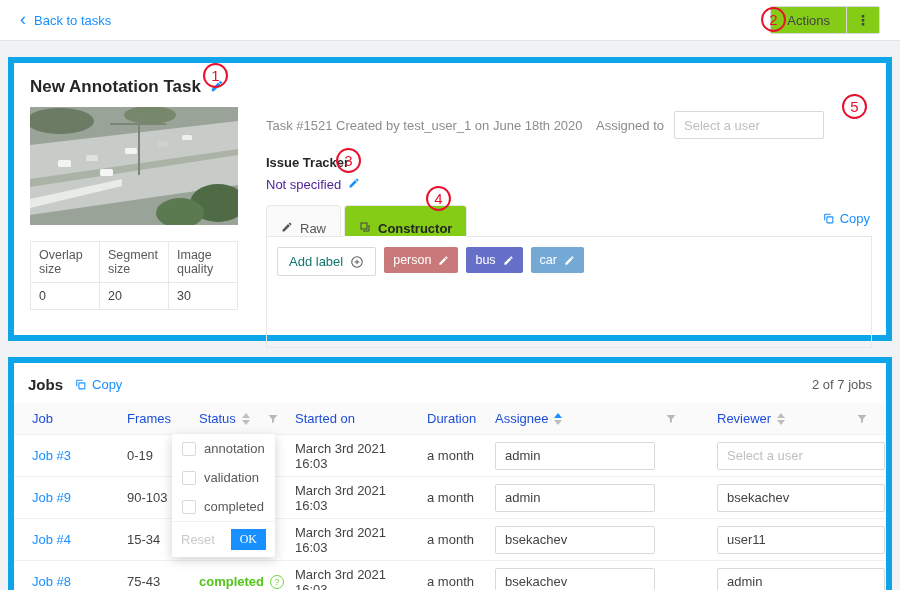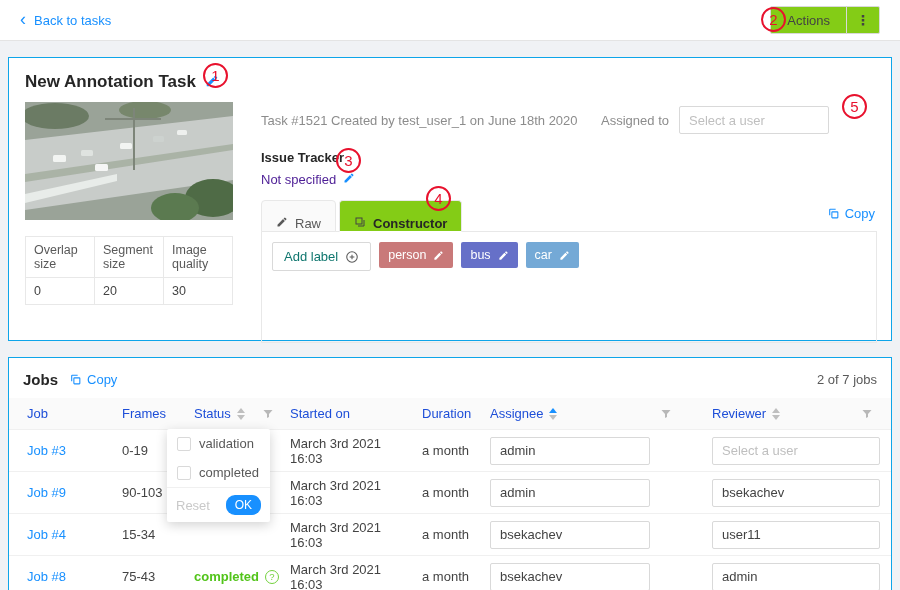--- a/index.html
+++ b/index.html
@@ -13,21 +13,21 @@
   .topbar { position:absolute; left:0; top:0; width:100%; height:41px; background:#fff;
     border-bottom:1px solid #e4e4e4; display:flex; align-items:center; justify-content:space-between; padding:0 20px; }
   .back-link { color:#1890ff; display:flex; align-items:center; gap:8px; cursor:pointer; text-decoration:none; }
   .back-chevron { font-size:18px; line-height:1; margin-top:-2px; }
   .actions-group { display:flex; }
   .btn { background:#84cc16; border:1px solid #d9d9d9; font-family:inherit; font-size:13px; color:#434343; padding:5px 16px; cursor:pointer; }
   .actions-btn { border-radius:2px 0 0 2px; }
   .more-btn { border-radius:0 2px 2px 0; margin-left:-1px; padding:5px 9px; }
   .more-glyph { font-size:14px; font-weight:bold; letter-spacing:0; }
   
-  .card { position:absolute; background:#fff; border:1px solid #0ea5e9; }
+  .card { position:absolute; background:#fff; border:6px solid #0ea5e9; }
   .task-card { left:8px; right:8px; top:57px; height:284px; padding:12px 14px; }
   .task-title-row { display:flex; align-items:center; gap:9px; margin:2px 0 10px 2px; }
   .task-title { font-size:17px; font-weight:600; color:#262626; }
   .task-body { display:flex; }
   .left-col { width:208px; flex:none; margin-left:2px; }
   .preview { display:block; }
   .params-table { border-collapse:collapse; margin-top:16px; width:208px; }
   .params-table th, .params-table td { border:1px solid #e8e8e8; font-weight:400; text-align:left;
     padding:6px 8px; font-size:12.5px; color:#595959; vertical-align:top; width:69px; }
   .params-table td { color:#434343; }
@@ -78,21 +78,21 @@
     display:inline-flex; align-items:center; justify-content:center; font-weight:400; }
   .cell-input { width:160px; }
   .reviewer-input { width:168px; }
   
   .filter-dropdown { position:absolute; left:158px; top:71px; width:103px; background:#fff; border-radius:2px;
     box-shadow:0 3px 12px rgba(0,0,0,0.18); z-index:6; }
   .fd-item { display:flex; align-items:center; gap:8px; padding:7px 10px; color:#595959; cursor:pointer; }
   .checkbox { width:14px; height:14px; border:1px solid #d9d9d9; border-radius:2px; background:#fff; flex:none; }
   .fd-footer { display:flex; align-items:center; justify-content:space-between; border-top:1px solid #f0f0f0; padding:7px 9px; }
   .fd-reset { color:#c9c9c9; cursor:default; }
-  .fd-ok { background:#1890ff; color:#fff; border:none; border-radius:9px; padding:3px 9px; font-size:12px; cursor:pointer; font-family:Liberation Sans, sans-serif; }
+  .fd-ok { background:#1890ff; color:#fff; border:none; border-radius:0; padding:3px 9px; font-size:12px; cursor:pointer; font-family:Liberation Serif, serif; }
   
   .marker { position:absolute; width:25px; height:25px; border:2px solid #e8112d; border-radius:50%; color:#e8112d;
     display:flex; align-items:center; justify-content:center; font-size:15px; z-index:20; background:transparent; }
   .m1 { left:203px; top:63px; }
   .m2 { left:761px; top:7px; }
   .m3 { left:336px; top:148px; }
   .m4 { left:426px; top:186px; }
   .m5 { left:842px; top:94px; }
 </style>
 </head>
@@ -336,20 +336,24 @@
     </div>
     <div class="jcell">March 3rd 2021 16:03</div>
     <div class="jcell">a month</div>
     <div class="jcell"><input class="ant-input cell-input" value="bsekachev" style=""></div>
     <div class="jcell"><input class="ant-input reviewer-input" value="admin" style=""></div>
   </div>
 
   <div class="filter-dropdown">
     <div class="fd-item">
       <span class="checkbox"></span>
+      <span>annotation</span>
+    </div>
+    <div class="fd-item">
+      <span class="checkbox"></span>
       <span>validation</span>
     </div>
     <div class="fd-item">
       <span class="checkbox"></span>
       <span>completed</span>
     </div>
     <div class="fd-footer">
       <span class="fd-reset">Reset</span>
       <button class="fd-ok">OK</button>
     </div>

